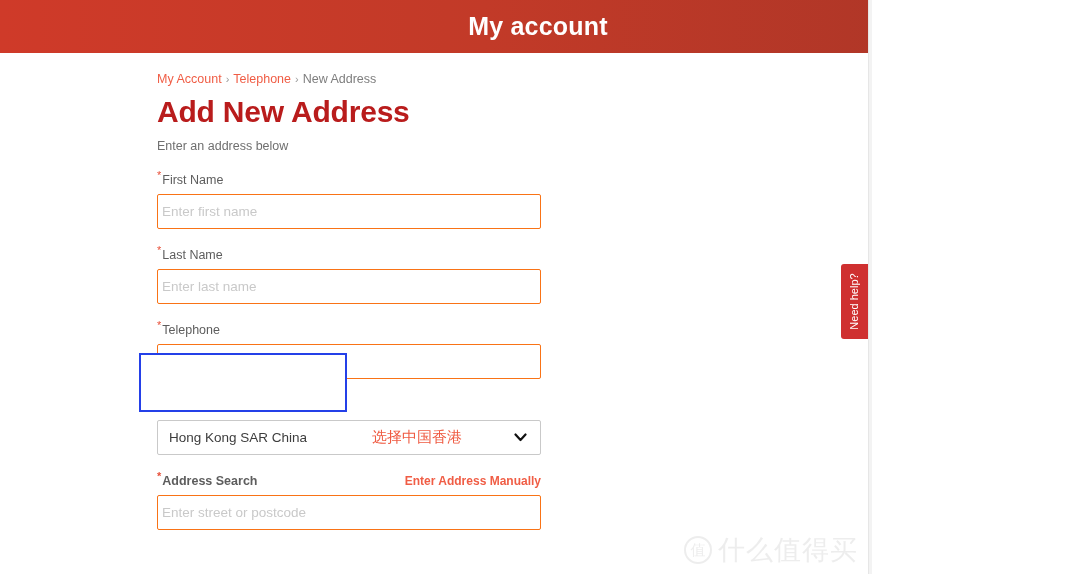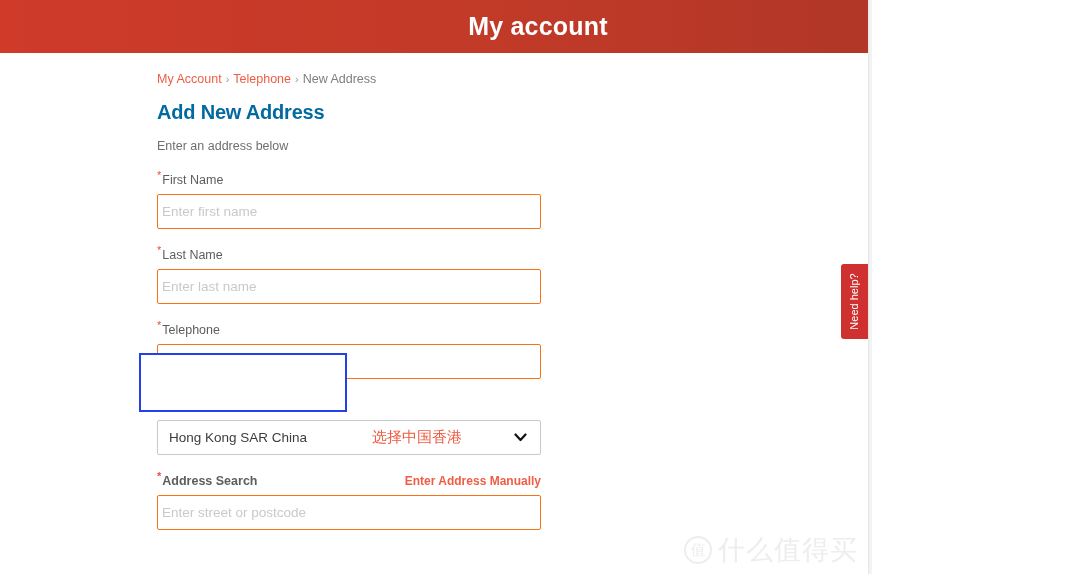--- a/index.html
+++ b/index.html
@@ -62,23 +62,23 @@
   .breadcrumb .sep {
     color: #9b9b9b;
     margin: 0 4px;
     font-size: 11px;
   }
   .breadcrumb .current { color: #7e7e7e; }
 
   
   .page-title {
     margin: 10px 0 11px 0;
-    font-size: 20px;
+    font-size: 30px;
     font-weight: bold;
-    color: #0369a1;
+    color: #b91c1c;
     letter-spacing: -0.2px;
     line-height: 30px;
   }
   .page-subtitle {
     margin-top: 9px;
     font-size: 12.5px;
     color: #6f6f6f;
     line-height: 16px;
   }
 

